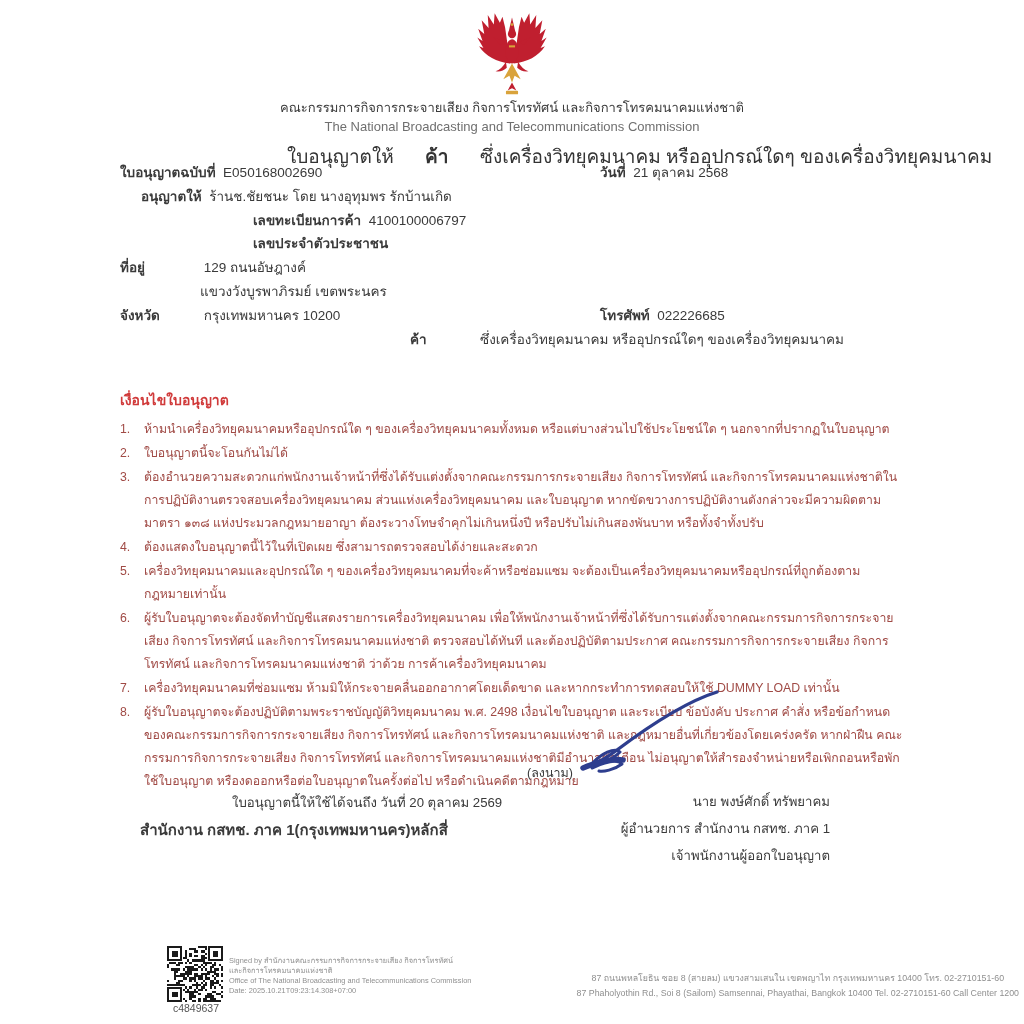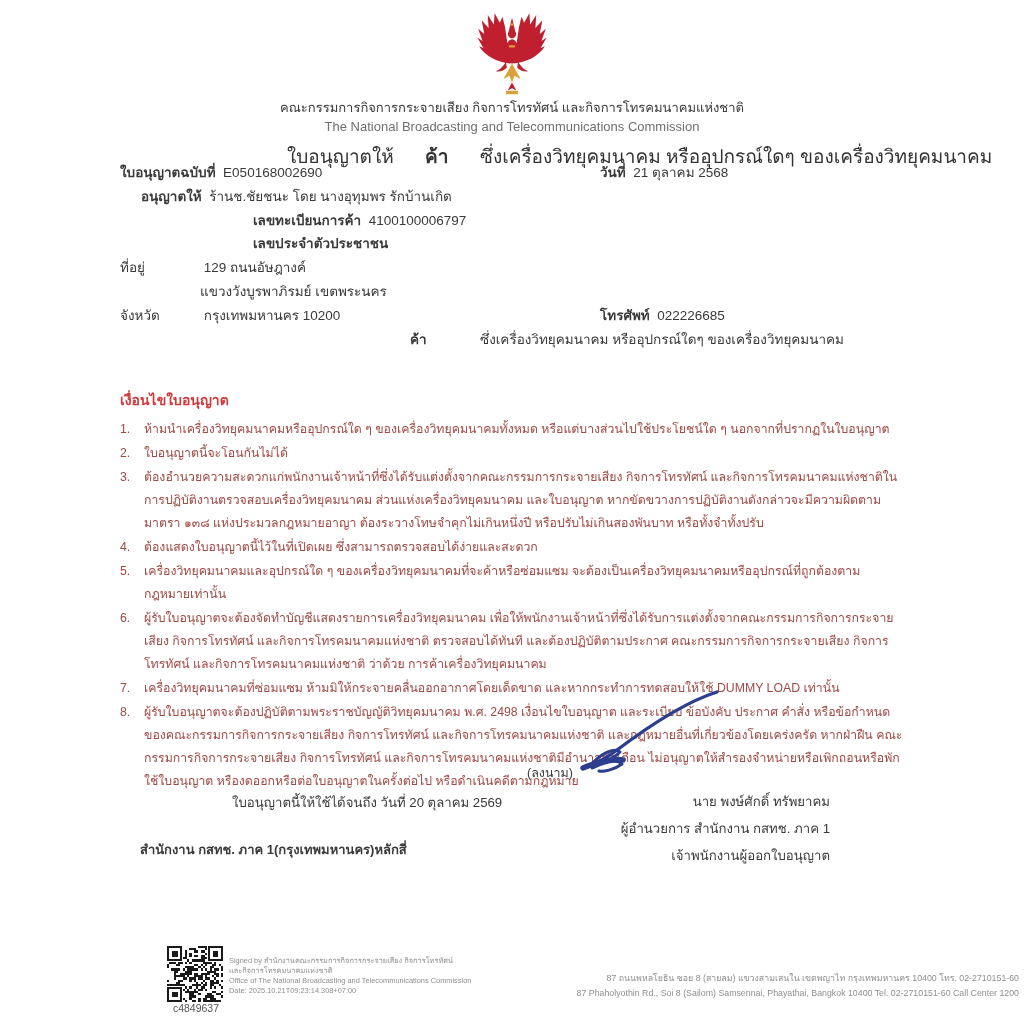--- a/index.html
+++ b/index.html
@@ -16,42 +16,42 @@
   .license-line .type{position:absolute;left:425px;font-weight:bold;}
   .license-line .scope{position:absolute;left:480px;}
   
   .fields{position:absolute;top:161px;left:120px;width:784px;font-size:13.5px;color:#3a3a3a;}
   .frow{position:relative;height:23.8px;white-space:nowrap;}
   .frow b{font-weight:bold;}
   .right-col{position:absolute;left:480px;top:0;}
   .ind20{margin-left:21px;}
   .ind133{margin-left:133px;}
   .ind80{margin-left:80px;}
-  .lblw{display:inline-block;width:80px;font-weight:normal;}
+  .lblw{display:inline-block;width:80px;font-weight:bold;}
   .typerow .type2{position:absolute;left:290px;font-weight:bold;}
   .typerow .scope2{position:absolute;left:360px;}
   
   .conditions{position:absolute;top:352px;left:120px;width:786px;margin-top:37px;}
   .cond-heading{color:#d03a3a;font-weight:bold;font-size:14px;margin-bottom:7px;}
   .cond-list{margin:0;padding:0;list-style:none;}
   .cond-list li{display:flex;color:#a04a45;font-size:12.3px;line-height:23px;margin-bottom:1px;}
   .cond-list .num{width:24px;flex:0 0 24px;}
   .cond-list .txt{flex:1;}
   
   .sig-svg{position:absolute;left:565px;top:686px;}
   .sign-label{position:absolute;left:527px;top:763px;font-size:12.5px;color:#3a3a3a;}
   .signer{position:absolute;left:500px;top:788px;width:330px;text-align:right;font-size:13.2px;line-height:27px;color:#3a3a3a;}
   .validity{position:absolute;left:120px;top:789px;font-size:13.2px;color:#3a3a3a;line-height:27px;}
   .validity .v-line{margin-left:112px;text-align:right;}
-  .validity .v-office{margin-left:20px;font-weight:bold;font-size:13px;margin-top:20px;}
+  .validity .v-office{margin-left:20px;font-weight:bold;font-size:15px;}
   
   .qr{position:absolute;left:167px;top:946px;}
   .qr-caption{position:absolute;left:158px;top:1002px;width:76px;text-align:center;font-size:10.5px;color:#555555;}
   .signed-block{position:absolute;left:229px;top:956px;font-size:7.4px;line-height:10px;color:#8f8f8f;}
-  .addr-block{position:absolute;right:5px;top:971px;text-align:right;font-size:8.8px;line-height:15px;color:#8f8f8f;}
+  .addr-block{position:absolute;right:5px;top:971px;text-align:center;font-size:8.8px;line-height:15px;color:#8f8f8f;}
 </style>
 </head>
 <body>
 
 <div class="page">
 
   <div class="emblem">
     <svg width="104" height="96" viewBox="0 0 120 110">
       <g fill="#c01f2f">
 

